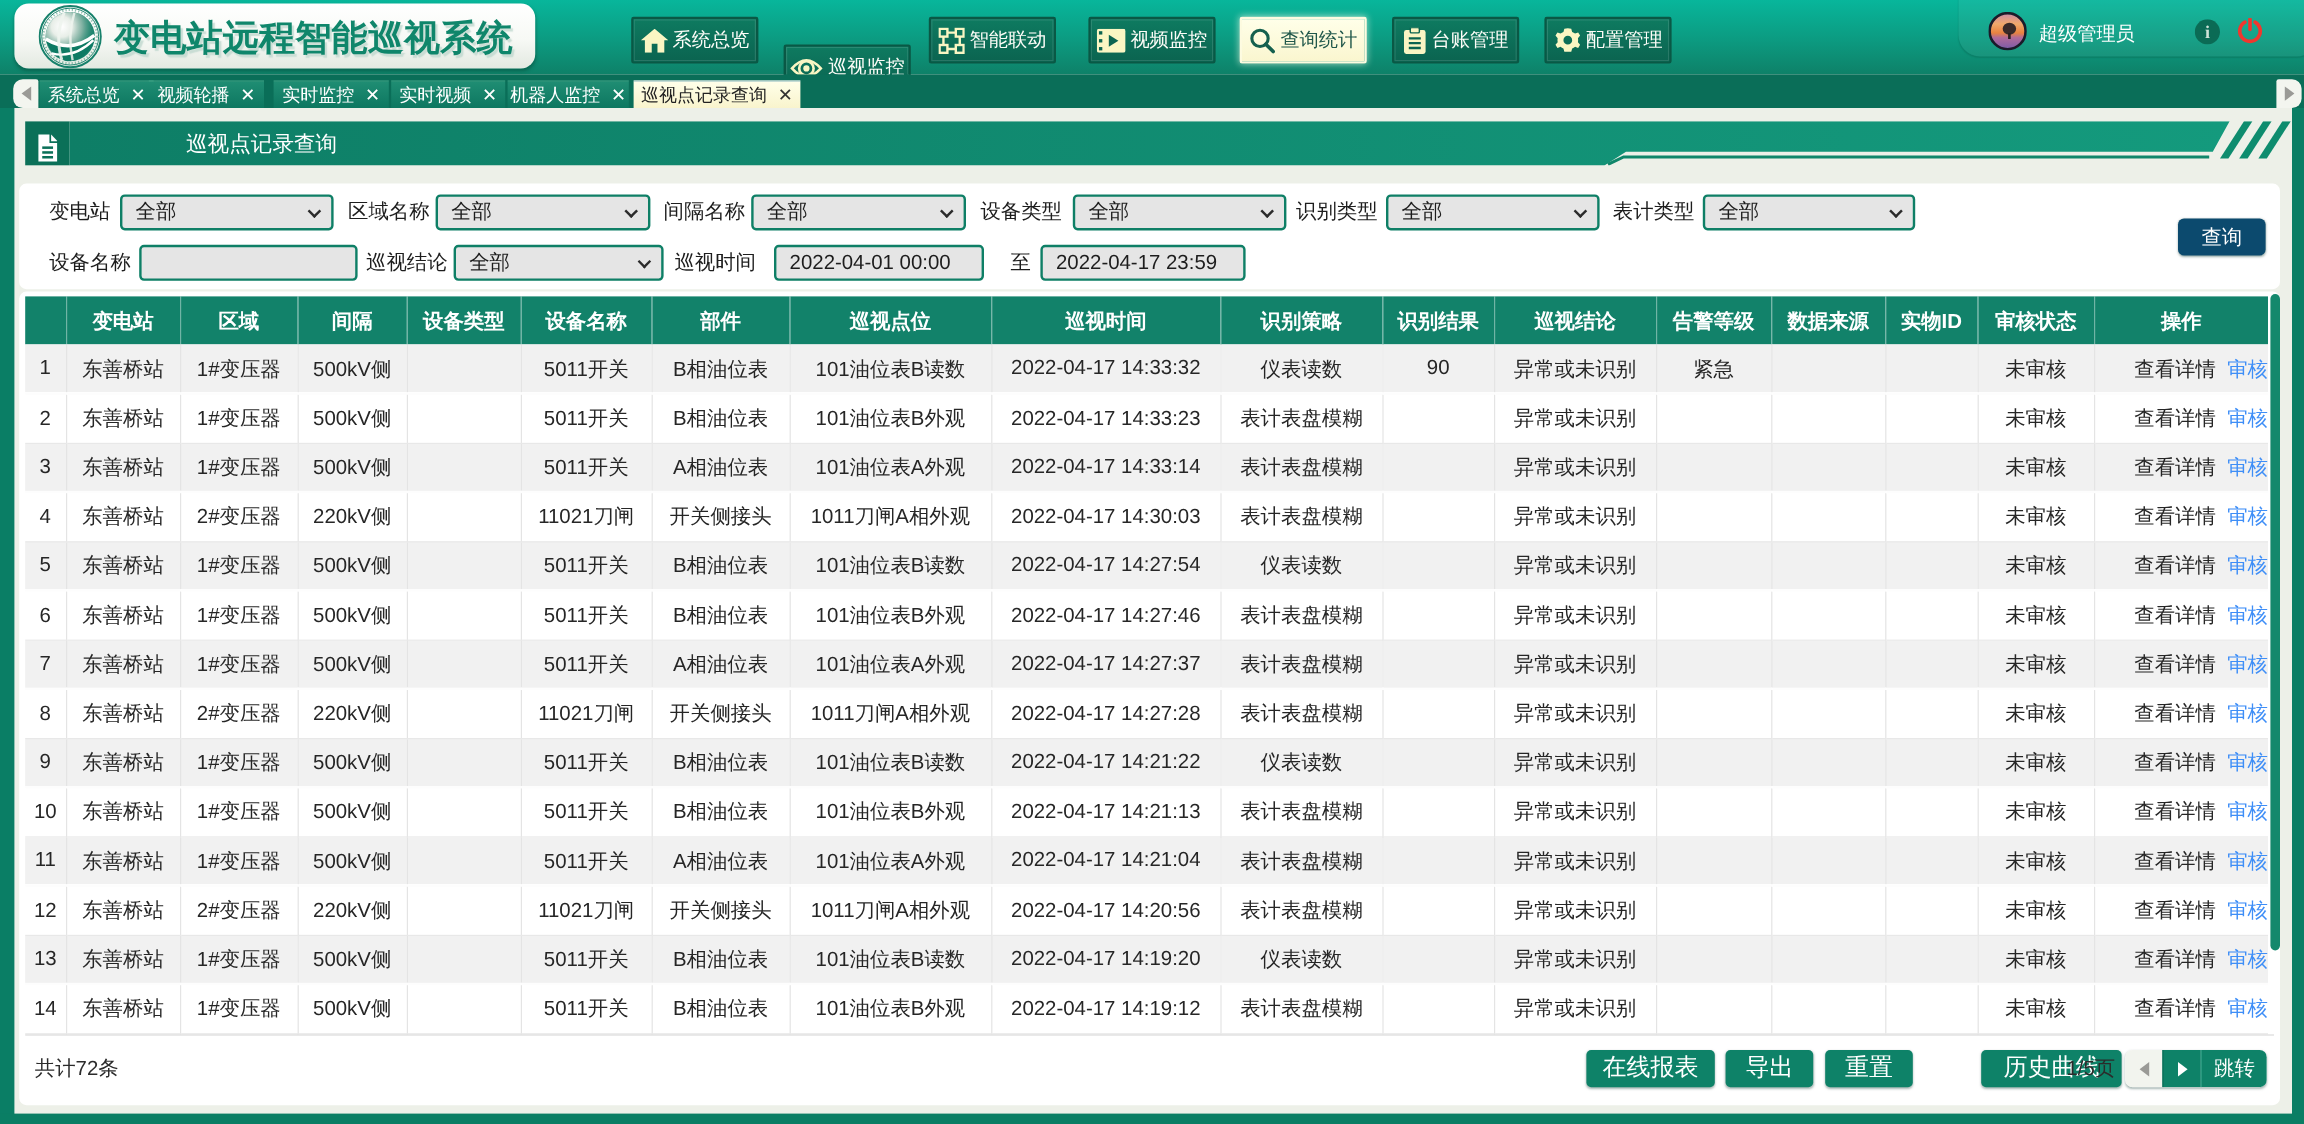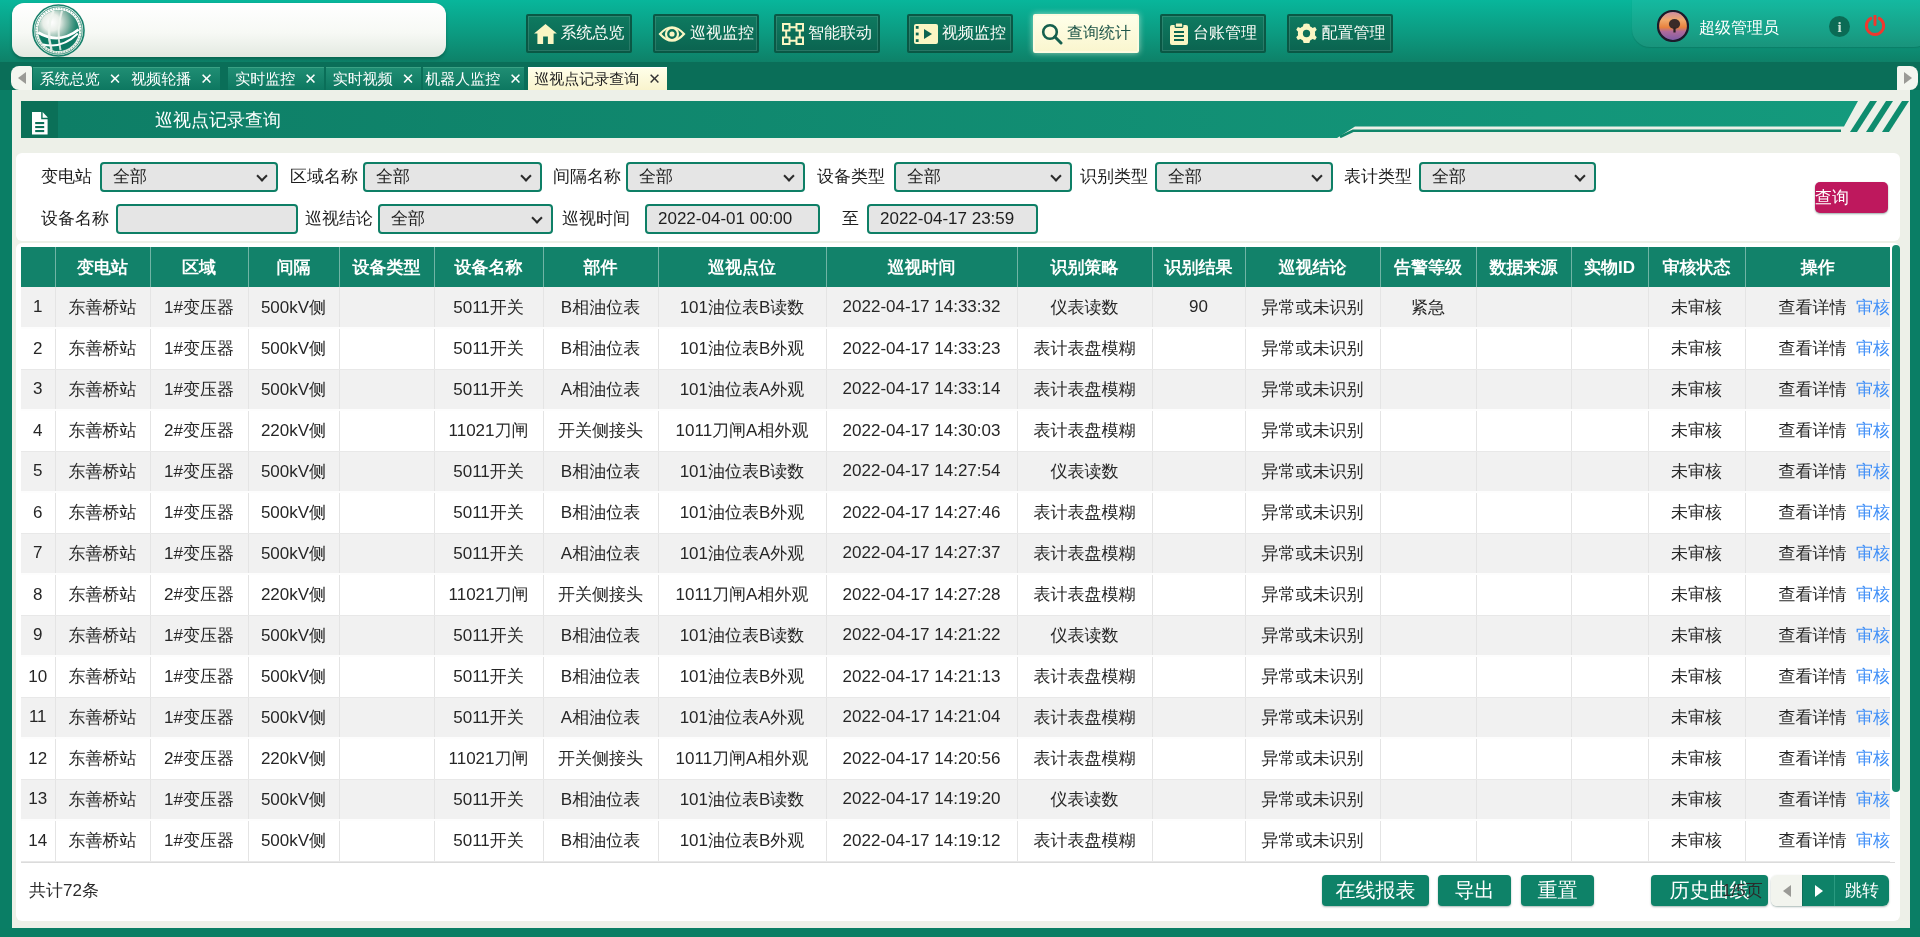--- a/index.html
+++ b/index.html
@@ -53,22 +53,22 @@
 
   
   #filters { position:absolute; left:16px; top:153px; width:1884px; height:88px;
     background:#fff; border-radius:6px; }
   .flabel { position:absolute; font-size:17px; color:#1d1d1d; line-height:30px; height:30px; white-space:nowrap; }
   .fld { position:absolute; height:30px; border:2px solid #0E7F66; border-radius:4px;
     background:#e5e5e5; font-size:17px; color:#1d1d1d; line-height:26px; padding-left:11px; white-space:nowrap; }
   .fld .chev { position:absolute; right:10px; top:8px; width:8px; height:8px;
     border-right:2px solid #2b2b2b; border-bottom:2px solid #2b2b2b; transform:rotate(45deg); }
   .r1 { top:9px; } .r2 { top:51px; }
-  #qbtn { position:absolute; left:1799px; top:29px; width:73px; height:31px; background:#be185d;
-    border-radius:5px; color:#fff; font-size:17px; text-align:left; line-height:31px;
+  #qbtn { position:absolute; left:1799px; top:29px; width:73px; height:31px; background:#0c4a6e;
+    border-radius:5px; color:#fff; font-size:17px; text-align:center; line-height:31px;
     box-shadow:0 1px 2px rgba(0,50,40,.4); }
 
   
   #tpanel { position:absolute; left:16px; top:243px; width:1884px; height:678px;
     background:#fff; border-radius:6px; }
   table { border-collapse:collapse; table-layout:fixed; position:absolute; left:5px; top:4px; width:1869px; }
   th { background:#12826A; color:#fff; font-weight:bold; font-size:17px; height:40px;
     border-right:1px solid rgba(255,255,255,0.4); padding:0; text-align:center; }
   th:last-child { border-right:none; }
   td { font-size:17px; color:#262626; height:41px; text-align:center; padding:0;
@@ -113,28 +113,29 @@
     <defs>
       <radialGradient id="sphere" cx="0.33" cy="0.3" r="0.75">
         <stop offset="0" stop-color="#ffffff"></stop>
         <stop offset="0.28" stop-color="#e8eee8"></stop>
         <stop offset="0.55" stop-color="#9dbfb2" stop-opacity="0.8"></stop>
         <stop offset="0.8" stop-color="#36907a" stop-opacity="0.55"></stop>
         <stop offset="1" stop-color="#137c66" stop-opacity="0"></stop>
       </radialGradient>
     </defs>
   </svg>
+  <div id="bigtitle">变电站远程智能巡视系统</div>
 
   <div class="navbtn" style="left:526px;">
     <svg width="23" height="20" viewBox="0 0 24 21">
         <path d="M12 0 L24 10 L20.5 10 L20.5 21 L14.5 21 L14.5 13 L9.5 13 L9.5 21 L3.5 21 L3.5 10 L0 10 Z" fill="#faf6c3"></path>
       </svg>
     <span>系统总览</span>
   </div>
-  <div class="navbtn" style="left:653px;">
+  <div class="navbtn" style="left:653px;margin-top:23px;">
     <svg width="28" height="20" viewBox="0 0 28 20">
         <path d="M2 10 Q 14 -3.5 26 10 Q 14 23.5 2 10 Z" fill="none" stroke="#faf6c3" stroke-width="2.2"></path>
         <circle cx="14" cy="10" r="6" fill="none" stroke="#faf6c3" stroke-width="2.2"></circle>
         <circle cx="14" cy="10" r="2.6" fill="#faf6c3"></circle>
       </svg>
     <span>巡视监控</span>
   </div>
   <div class="navbtn" style="left:774px;">
     <svg width="22" height="22" viewBox="0 0 22 22">
         <g fill="none" stroke="#faf6c3" stroke-width="2">

